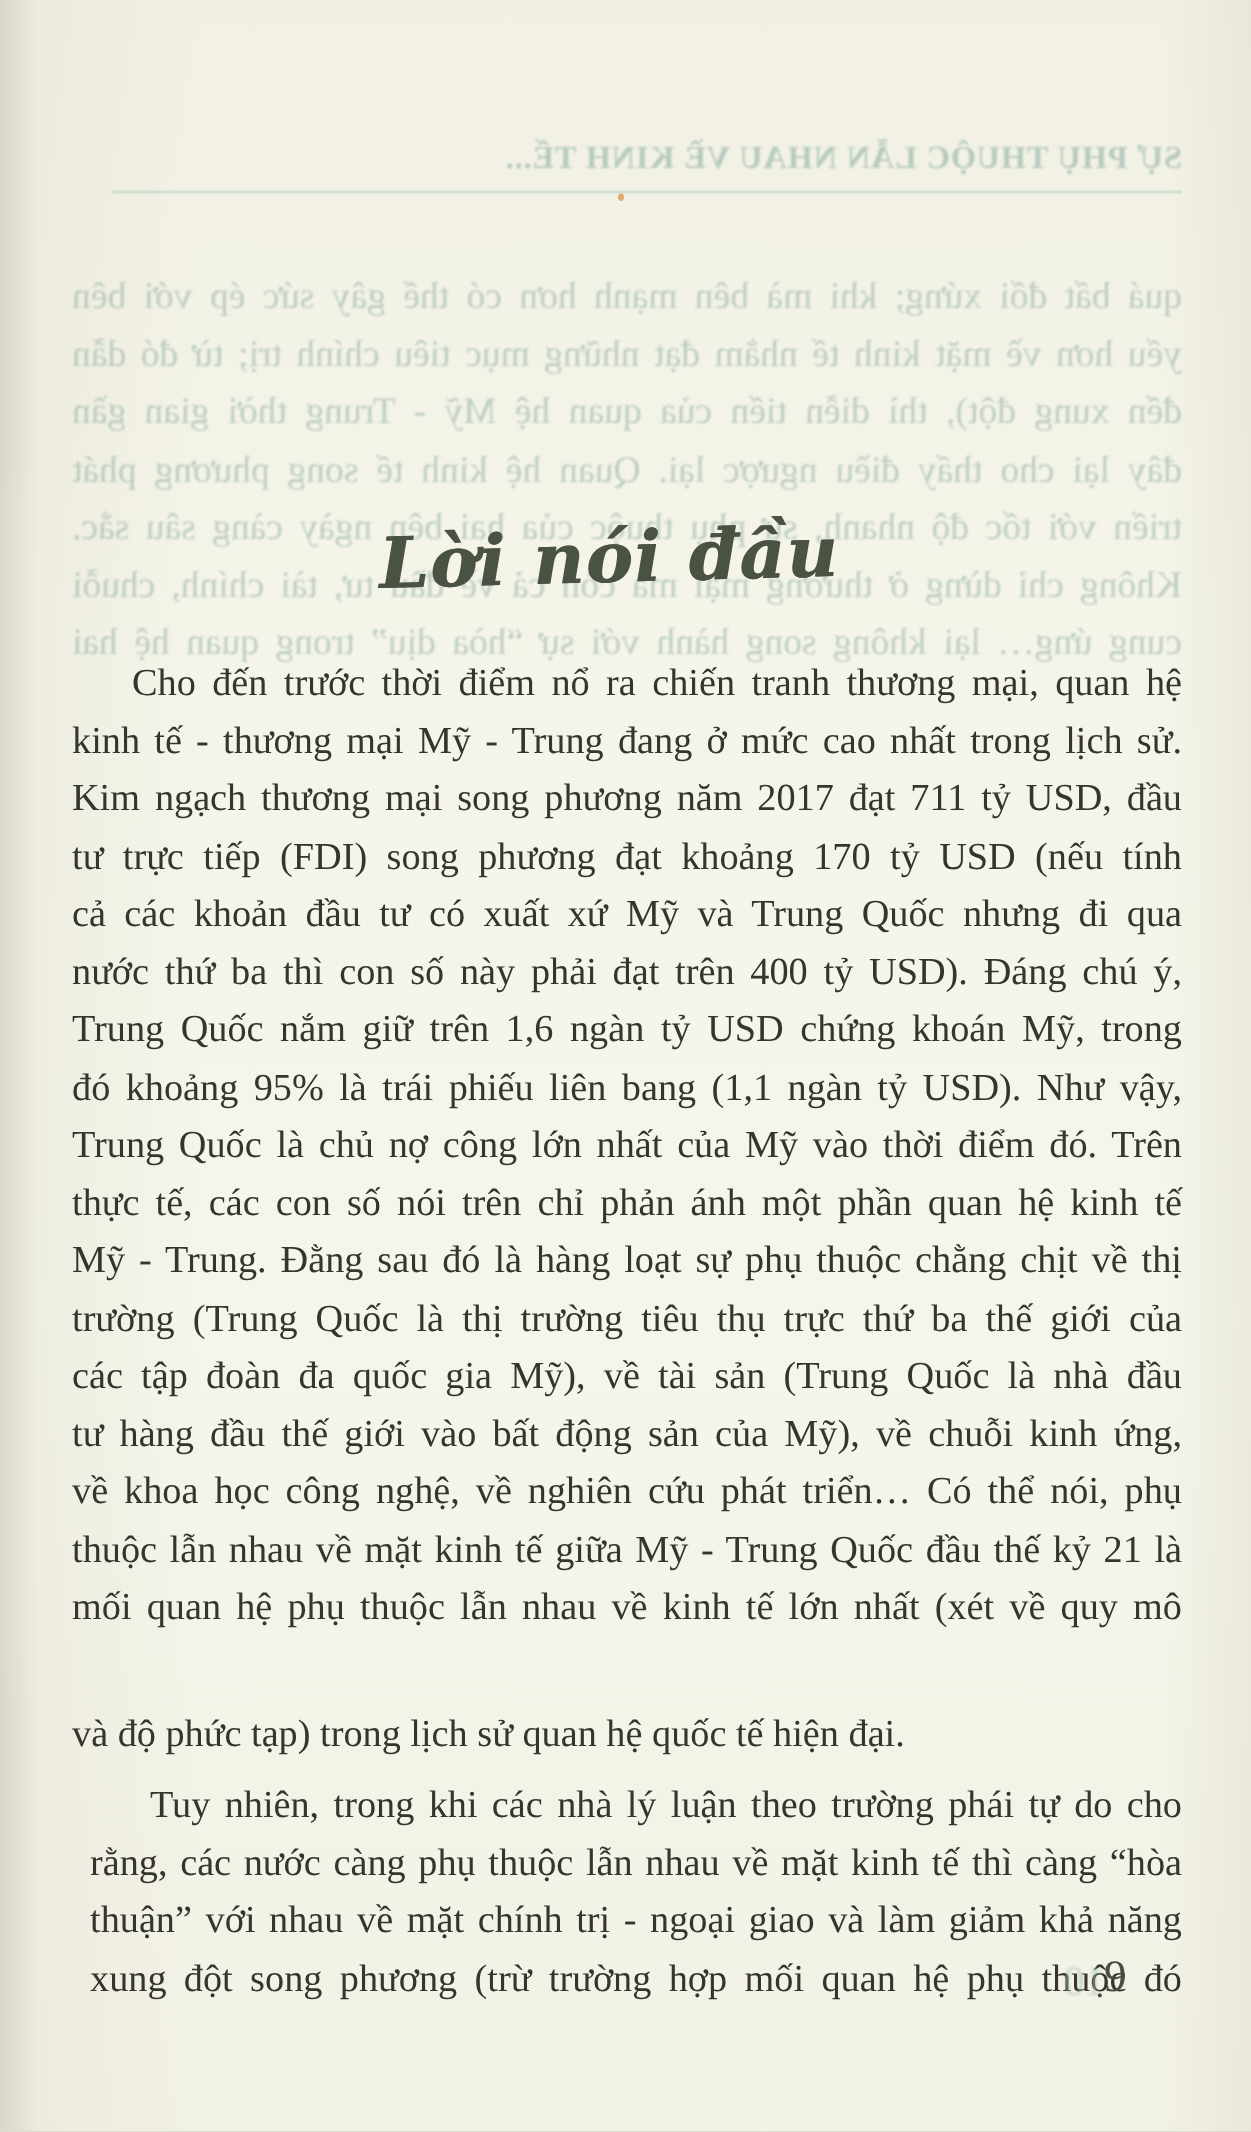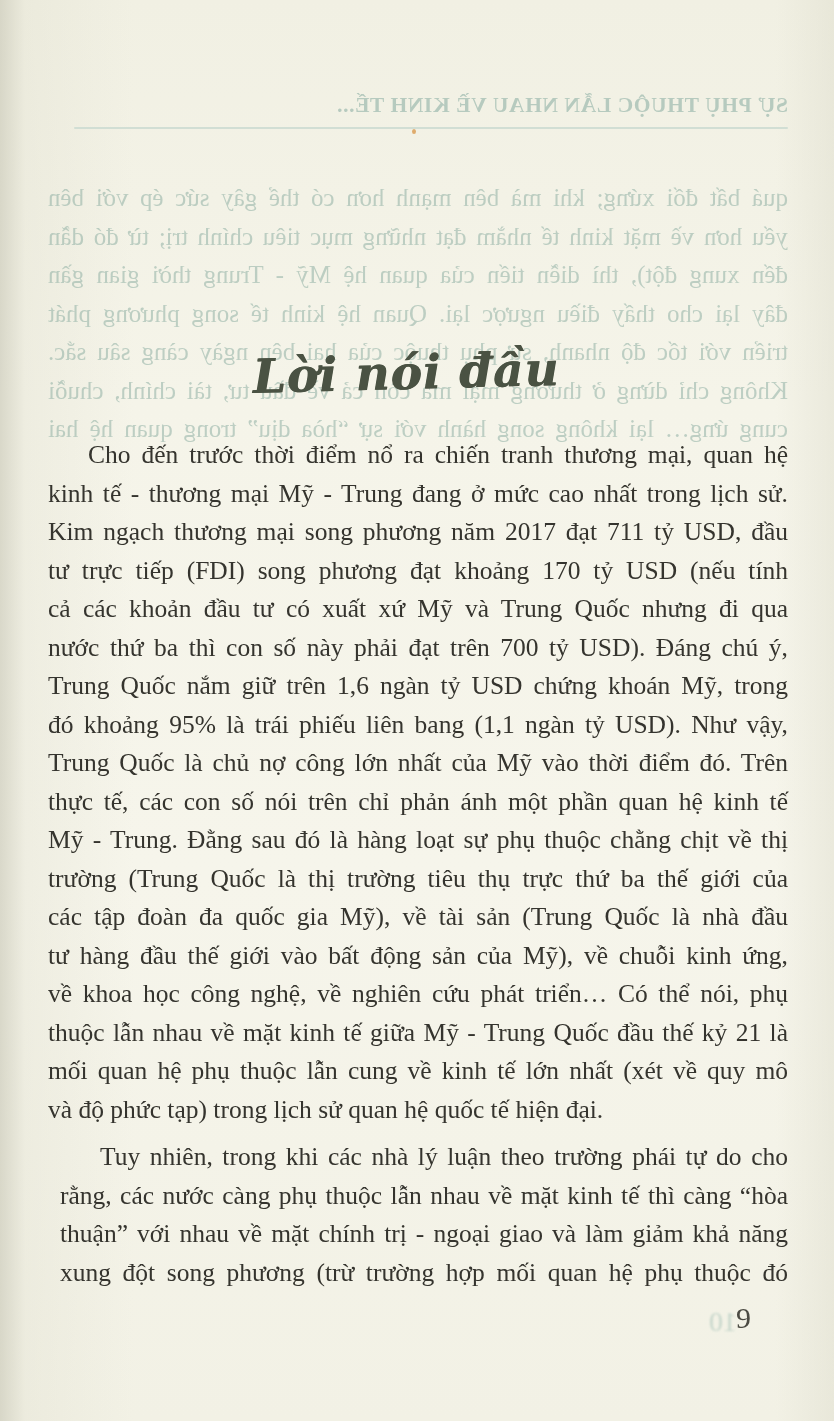--- a/index.html
+++ b/index.html
@@ -53,21 +53,21 @@
   }
 
   
   .body-text {
     position: absolute; top: 436px; left: 48px; width: 740px;
     font-size: 25.5px; line-height: 38.5px;
     color: #35342e;
   }
   .para + .para { margin-top: 9px; margin-left: 12px; }
   .line { text-align: justify; text-align-last: justify; }
-  .line.no-stretch { text-align-last: left; }
+  .line.no-stretch { text-align-last: left; margin-top: 46px; }
   .line.indent { text-indent: 40px; }
   .bleed-body .line { text-align-last: justify; }
 
   .page-number {
     position: absolute; top: 1301px; left: 736px;
     font-size: 30px; color: #4c4b43;
   }
   .speck {
     position: absolute; top: 129px; left: 412px; width: 4px; height: 5px;
     background: #d99a4e; border-radius: 50%; opacity: 0.8;
@@ -97,32 +97,32 @@
 
   <h1 class="title">Lời nói đầu</h1>
 
   <div class="body-text">
       <div class="para">
         <div class="line indent">Cho đến trước thời điểm nổ ra chiến tranh thương mại, quan hệ</div>
         <div class="line">kinh tế - thương mại Mỹ - Trung đang ở mức cao nhất trong lịch sử.</div>
         <div class="line">Kim ngạch thương mại song phương năm 2017 đạt 711 tỷ USD, đầu</div>
         <div class="line">tư trực tiếp (FDI) song phương đạt khoảng 170 tỷ USD (nếu tính</div>
         <div class="line">cả các khoản đầu tư có xuất xứ Mỹ và Trung Quốc nhưng đi qua</div>
-        <div class="line">nước thứ ba thì con số này phải đạt trên 700 tỷ USD). Đáng chú ý,</div>
+        <div class="line">nước thứ ba thì con số này phải đạt trên 400 tỷ USD). Đáng chú ý,</div>
         <div class="line">Trung Quốc nắm giữ trên 1,6 ngàn tỷ USD chứng khoán Mỹ, trong</div>
         <div class="line">đó khoảng 95% là trái phiếu liên bang (1,1 ngàn tỷ USD). Như vậy,</div>
         <div class="line">Trung Quốc là chủ nợ công lớn nhất của Mỹ vào thời điểm đó. Trên</div>
         <div class="line">thực tế, các con số nói trên chỉ phản ánh một phần quan hệ kinh tế</div>
         <div class="line">Mỹ - Trung. Đằng sau đó là hàng loạt sự phụ thuộc chằng chịt về thị</div>
         <div class="line">trường (Trung Quốc là thị trường tiêu thụ trực thứ ba thế giới của</div>
         <div class="line">các tập đoàn đa quốc gia Mỹ), về tài sản (Trung Quốc là nhà đầu</div>
         <div class="line">tư hàng đầu thế giới vào bất động sản của Mỹ), về chuỗi kinh ứng,</div>
         <div class="line">về khoa học công nghệ, về nghiên cứu phát triển… Có thể nói, phụ</div>
         <div class="line">thuộc lẫn nhau về mặt kinh tế giữa Mỹ - Trung Quốc đầu thế kỷ 21 là</div>
-        <div class="line">mối quan hệ phụ thuộc lẫn cung về kinh tế lớn nhất (xét về quy mô</div>
+        <div class="line">mối quan hệ phụ thuộc lẫn nhau về kinh tế lớn nhất (xét về quy mô</div>
         <div class="line no-stretch">và độ phức tạp) trong lịch sử quan hệ quốc tế hiện đại.</div>
       </div>
       <div class="para">
         <div class="line indent">Tuy nhiên, trong khi các nhà lý luận theo trường phái tự do cho</div>
         <div class="line">rằng, các nước càng phụ thuộc lẫn nhau về mặt kinh tế thì càng “hòa</div>
         <div class="line">thuận” với nhau về mặt chính trị - ngoại giao và làm giảm khả năng</div>
         <div class="line">xung đột song phương (trừ trường hợp mối quan hệ phụ thuộc đó</div>
       </div>
     </div>
 

